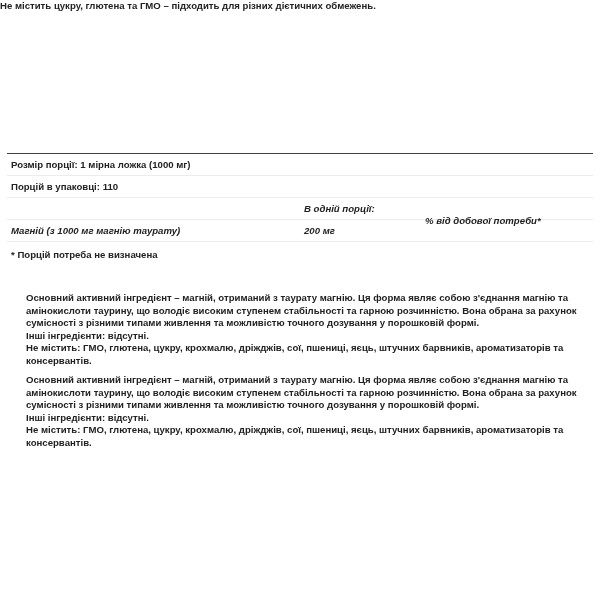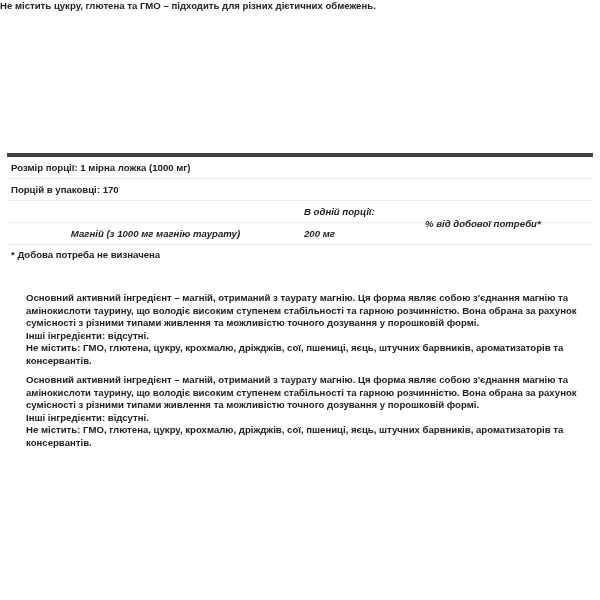--- a/index.html
+++ b/index.html
@@ -15,36 +15,36 @@
       color: #222222;
       font-size: 9.6px;
       font-weight: bold;
       position: relative;
     }
     .table {
       position: absolute;
       left: 7px;
       top: 153px;
       width: 586px;
-      border-top: 4px solid #404040;
+      border-top: 1px solid #404040;
     }
     .row {
       display: flex;
       height: 21px;
       align-items: center;
       border-bottom: 1px solid #ececec;
       box-sizing: border-box;
       height: 22px;
     }
     .cell {
       padding-left: 4px;
       white-space: nowrap;
       font-style: italic;
     }
-    .c1 { width: 289px; text-align: center; }
+    .c1 { width: 289px; }
     .c2 { width: 117px; }
     .c3 { flex: 1; margin-top: 24px; }
     .full { padding-left: 4px; }
     .note {
       position: absolute;
       left: 11px;
       top: 249px;
       white-space: nowrap;
     }
     .block {
@@ -61,34 +61,34 @@
     .b2 { top: 374px; }
   </style>
 </head>
 <body>
 
 <div class="table">
   <div class="row">
     <div class="full">Розмір порції: 1 мірна ложка (1000 мг)</div>
   </div>
   <div class="row">
-    <div class="full">Порцій в упаковці: 170</div>
+    <div class="full">Порцій в упаковці: 110</div>
   </div>
   <div class="row">
     <div class="cell c1"></div>
     <div class="cell c2">В одній порції:</div>
     <div class="cell c3">% від добової потреби*</div>
   </div>
   <div class="row">
     <div class="cell c1">Магній (з 1000 мг магнію таурату)</div>
     <div class="cell c2">200 мг</div>
   </div>
 </div>
 
-<div class="note">* Добова потреба не визначена</div>
+<div class="note">* Порцій потреба не визначена</div>
 <div class="suitability">Не містить цукру, глютена та ГМО  – підходить для різних дієтичних обмежень.</div>
 
 <div class="block b1">
   <p>Основний активний інгредієнт  – магній, отриманий з таурату магнію. Ця форма являє собою з'єднання магнію та</p>
   <p>амінокислоти таурину, що володіє високим ступенем стабільності та гарною розчинністю. Вона обрана за рахунок</p>
   <p>сумісності з різними типами живлення та можливістю точного дозування у порошковій формі.</p>
   <p>Інші інгредієнти: відсутні.</p>
   <p>Не містить: ГМО, глютена, цукру, крохмалю, дріжджів, сої, пшениці, яєць, штучних барвників, ароматизаторів та</p>
   <p>консервантів.</p>
 </div>

